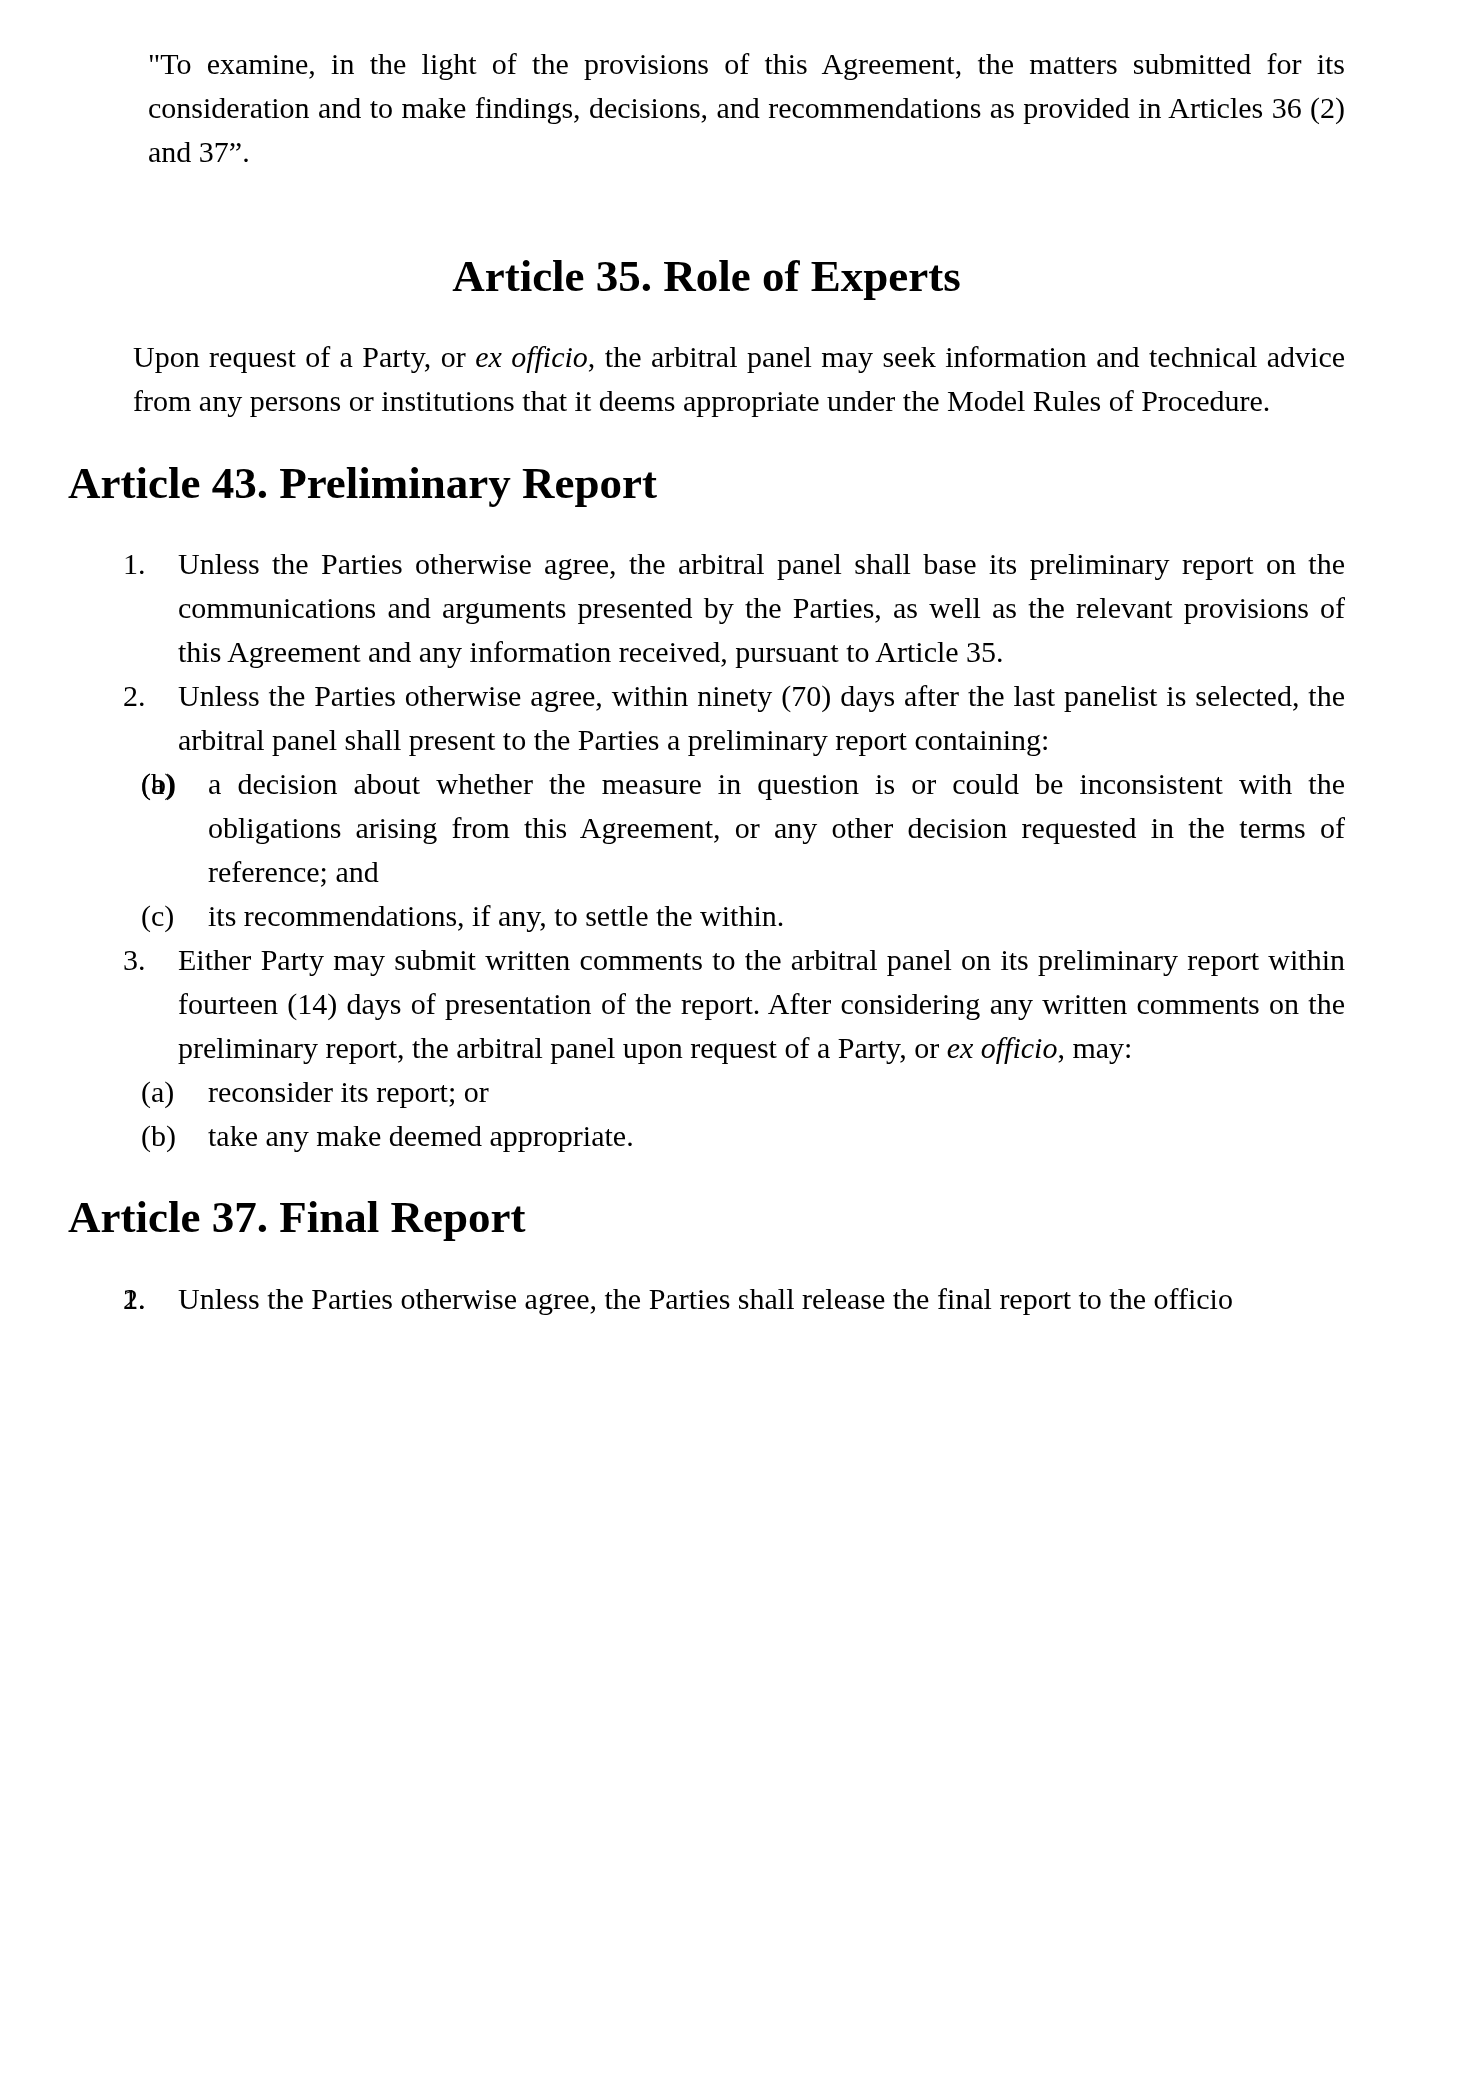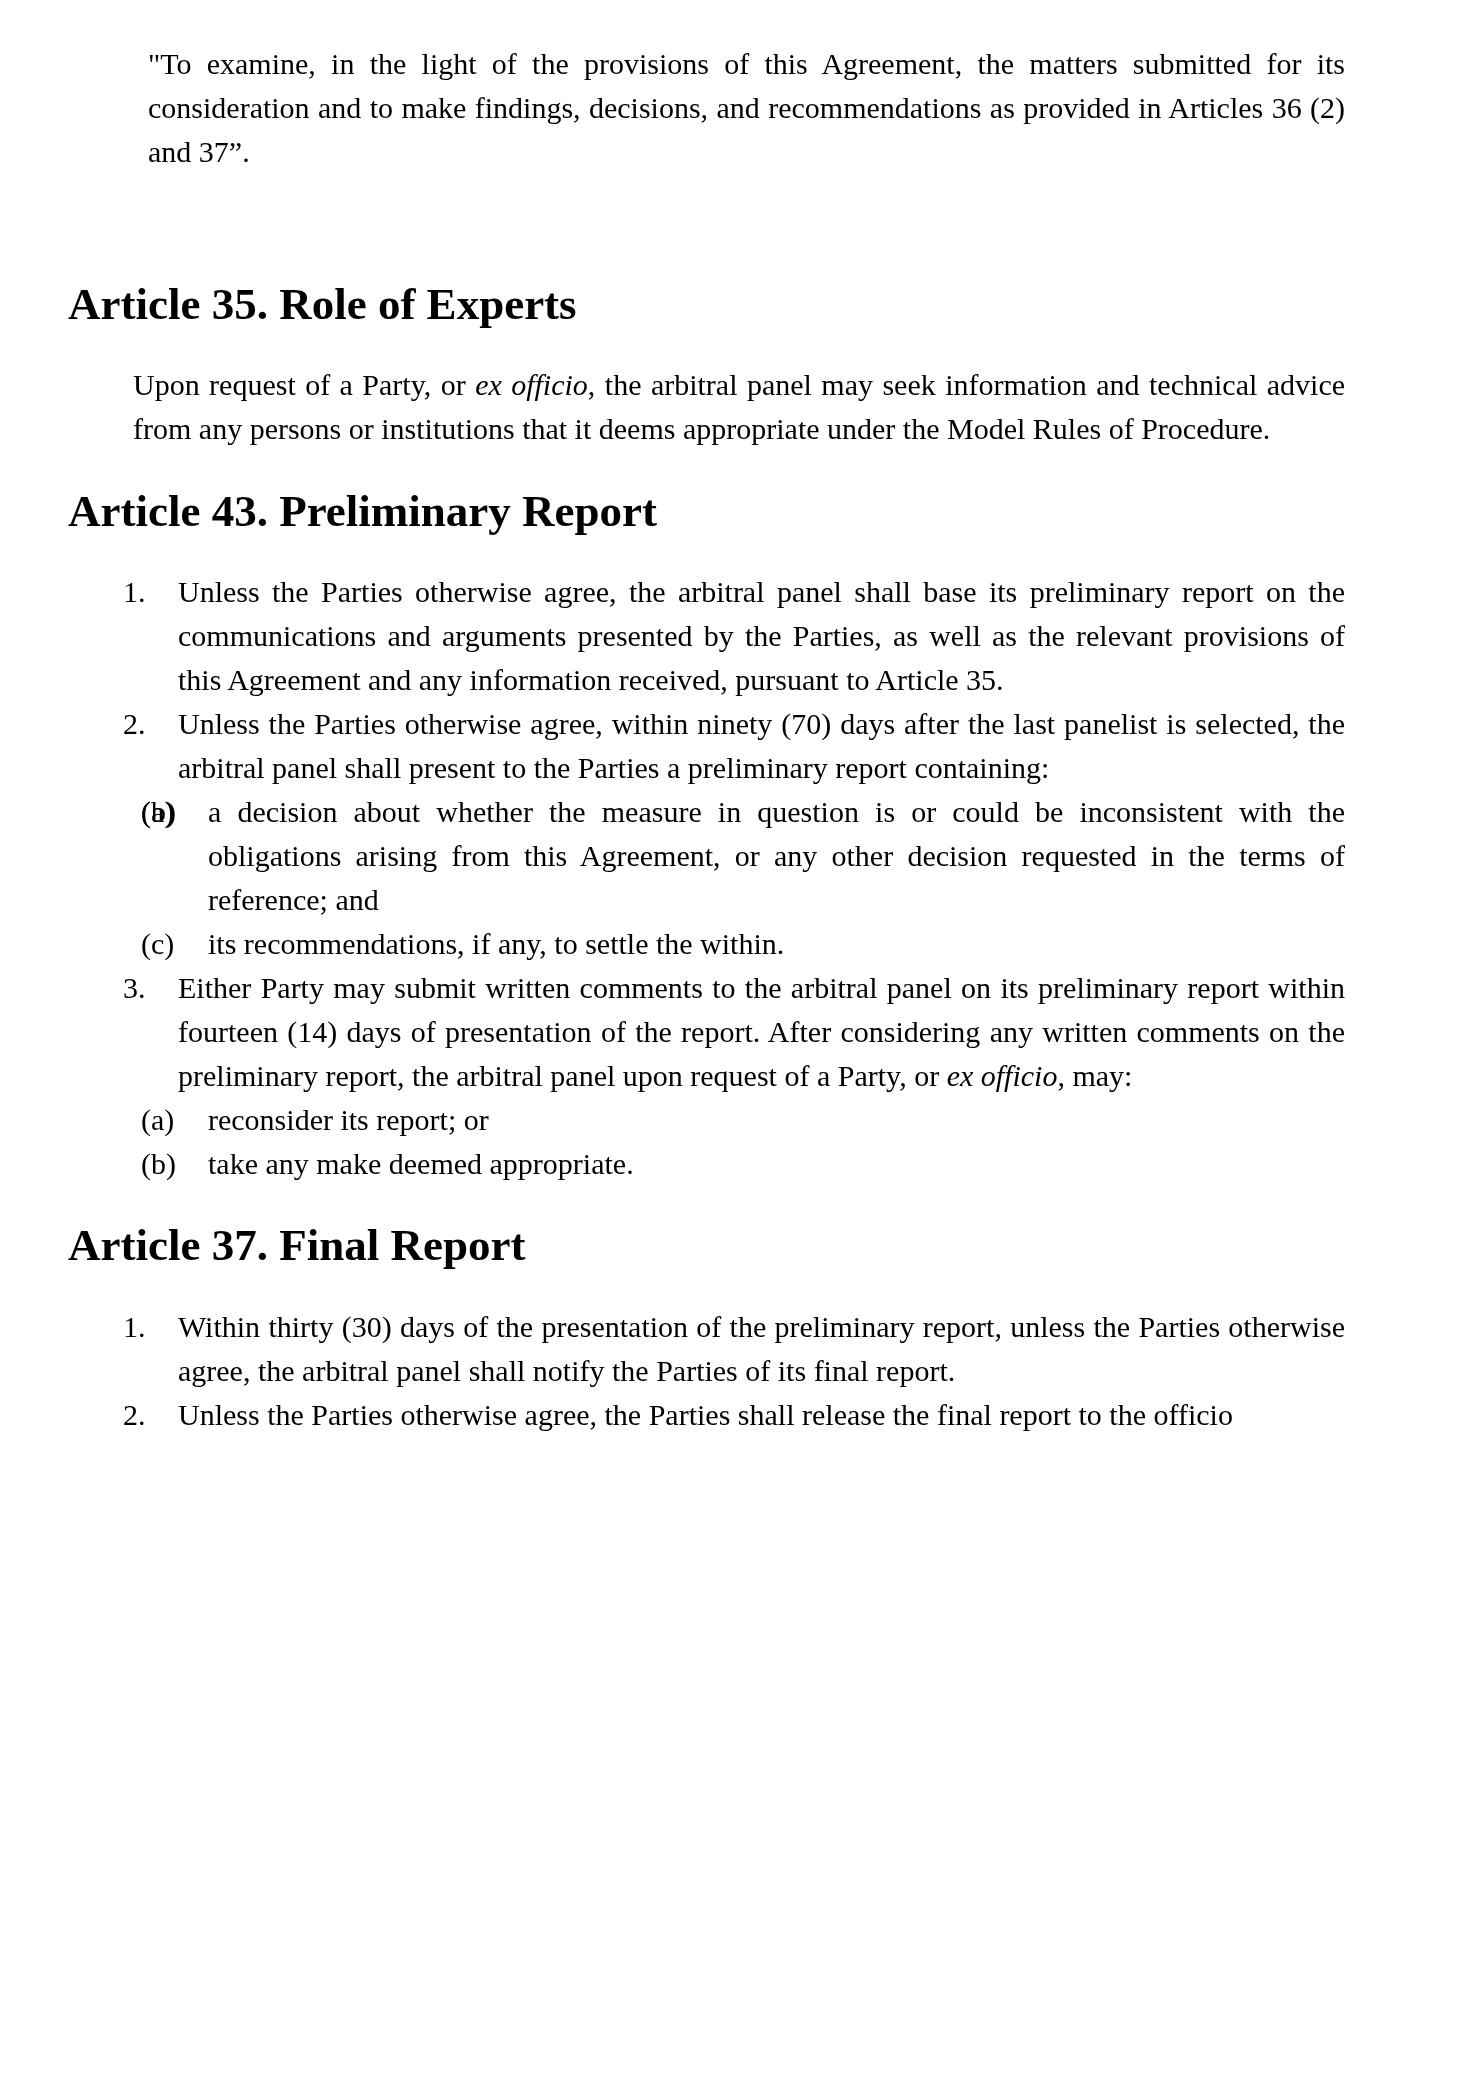--- a/index.html
+++ b/index.html
@@ -32,21 +32,22 @@
   }
   .quote {
     margin-left: 80px;
   }
   .heading {
     font-weight: bold;
     text-align: left;
     line-height: 44px;
   }
   .heading.big-gap {
-    margin-top: 108px;
+    margin-top: 80px;
+    text-align: center;
   }
   .para {
     margin-left: 65px;
   }
   .item {
     position: relative;
     margin-left: 110px;
   }
   .item > .marker {
     position: absolute;
@@ -115,21 +116,20 @@
 
   <div class="block subitem">
     <span class="marker">(b)</span>
     <span>take any make deemed appropriate.</span>
   </div>
 
   <h2 class="block heading">Article 37. Final Report</h2>
 
   <div class="block item">
     <span class="marker">1.</span>
-    <span>Within thirty (30) days of the presentation of the preliminary report, unless the Parties otherwise agree, the arbitral panel shall notify the Parties of its final report.</span>
   </div>
 
   <div class="block item">
     <span class="marker">2.</span>
     <span>Unless the Parties otherwise agree, the Parties shall release the final report to the officio</span>
   </div>
 
 </div>
 
 </body></html>

